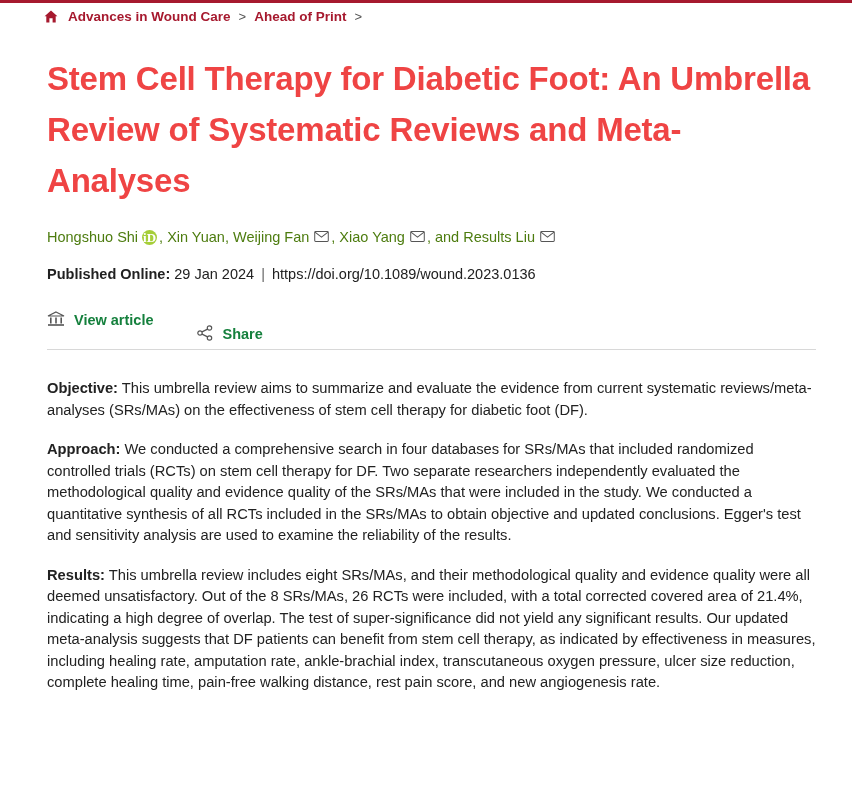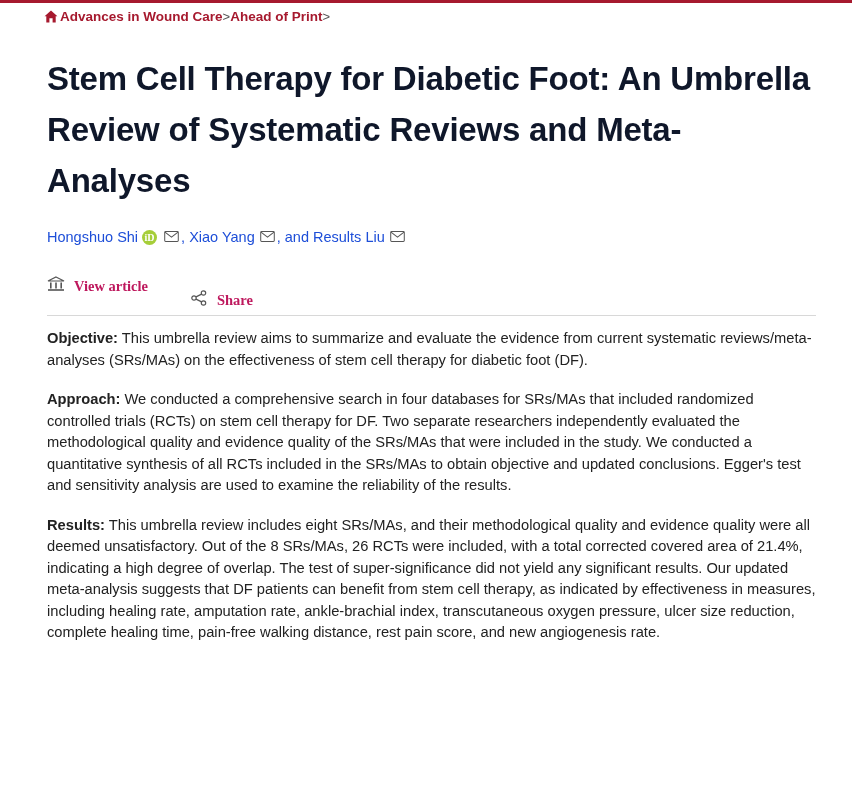--- a/index.html
+++ b/index.html
@@ -22,20 +22,21 @@
   .topbar {
     height: 3px;
     background: #a6192e;
     width: 100%;
   }
 
   
   .breadcrumb {
     display: flex;
     align-items: center;
+    gap: 8px;
     padding: 2px 0 0 44px;
     height: 22px;
     font-size: 13.5px;
   }
   .breadcrumb .home-icon {
     color: #a6192e;
     display: inline-flex;
     align-items: center;
     margin-right: 2px;
   }
@@ -52,44 +53,44 @@
   }
 
   .content {
     padding: 0 36px 0 47px;
   }
 
   h1.title {
     font-size: 33px;
     line-height: 51px;
     font-weight: 700;
-    color: #0f172a;
+    color: #ef4444;
     margin: 26px 0 0 0;
     letter-spacing: -0.2px;
     max-width: 790px;
   }
 
   .authors {
     margin-top: 20px;
     font-size: 14.5px;
     color: #212121;
     line-height: 22px;
     display: flex;
     flex-wrap: wrap;
     align-items: center;
   }
-  .author-name { color: #1d4ed8; }
+  .author-name { color: #4d7c0f; }
   .orcid {
     display: inline-block;
     width: 15px;
     height: 15px;
     border-radius: 50%;
     background: #a6ce39;
     color: #fff;
-    font-size: 10px;
+    font-size: 13px;
     font-weight: 700;
     line-height: 15px;
     text-align: center;
     margin: 0 2px 0 4px;
     vertical-align: -2px;
     font-family: "Liberation Serif", serif;
   }
   .mail-icon {
     display: inline-block;
     margin: 0 2px 0 5px;
@@ -108,26 +109,25 @@
     margin-top: 26px;
     display: flex;
     align-items: center;
     position: relative;
     height: 24px;
   }
   .action {
     display: inline-flex;
     align-items: center;
     gap: 9px;
-    color: #be185d;
+    color: #15803d;
     font-weight: 700;
     font-size: 14.5px;
     cursor: pointer;
     text-decoration: none;
-    font-family: Liberation Serif, serif;
   }
   .spacer-actions { margin-left: 42px; margin-top: 28px; }
 
   .rule {
     margin: 17px 0 0 0;
     border: 0;
     border-top: 1px solid #d8d8d8;
     width: 769px;
   }
 
@@ -140,21 +140,21 @@
 
   .para {
     font-size: 14.7px;
     line-height: 21.5px;
     color: #222;
     margin: 18px 0 0 0;
     max-width: 770px;
     text-align: left;
   }
   .para .run-head { font-weight: 700; }
-  .para:first-of-type { margin-top: 12px; }
+  .para:first-of-type { margin-top: 28px; }
 </style>
 </head>
 <body>
 
 <div class="page">
 
   <div class="topbar"></div>
 
   <nav class="breadcrumb">
     <span class="home-icon">
@@ -168,20 +168,21 @@
     <span class="sep">&gt;</span>
   </nav>
 
   <div class="content">
 
     <h1 class="title">Stem Cell Therapy for Diabetic Foot: An Umbrella Review of Systematic Reviews and Meta-Analyses</h1>
 
     <div class="authors">
       <span class="author-name">Hongshuo Shi</span>
       <span class="orcid">iD</span>
+      <span class="author-name">, Xin Yuan, Weijing Fan</span>
       <span class="mail-icon">
         <svg width="15" height="11" viewBox="0 0 16 12" aria-hidden="true">
           <rect x="0.6" y="0.6" width="14.8" height="10.8" rx="1" fill="none" stroke="#555" stroke-width="1.1"></rect>
           <path d="M0.9 1.2 L8 6.6 L15.1 1.2" fill="none" stroke="#555" stroke-width="1.1"></path>
         </svg>
       </span>
       <span class="author-name">, Xiao Yang</span>
       <span class="mail-icon">
         <svg width="15" height="11" viewBox="0 0 16 12" aria-hidden="true">
           <rect x="0.6" y="0.6" width="14.8" height="10.8" rx="1" fill="none" stroke="#555" stroke-width="1.1"></rect>
@@ -190,20 +191,26 @@
       </span>
       <span class="author-name">, and Results Liu</span>
       <span class="mail-icon">
         <svg width="15" height="11" viewBox="0 0 16 12" aria-hidden="true">
           <rect x="0.6" y="0.6" width="14.8" height="10.8" rx="1" fill="none" stroke="#555" stroke-width="1.1"></rect>
           <path d="M0.9 1.2 L8 6.6 L15.1 1.2" fill="none" stroke="#555" stroke-width="1.1"></path>
         </svg>
       </span>
     </div>
 
+    <div class="pubinfo">
+      <span class="label">Published Online:</span>
+      <span>29 Jan 2024</span>
+      <span class="divider">|</span>
+      <span>https://doi.org/10.1089/wound.2023.0136</span>
+    </div>
 
     <div class="actions">
       <a class="action" href="#">
         <span>
           <svg width="18" height="16" viewBox="0 0 18 16" aria-hidden="true">
             <path d="M9 1 L17 5 L1 5 Z" fill="none" stroke="#555" stroke-width="1.2"></path>
             <rect x="3" y="6.5" width="1.6" height="6" fill="#555"></rect>
             <rect x="8.2" y="6.5" width="1.6" height="6" fill="#555"></rect>
             <rect x="13.4" y="6.5" width="1.6" height="6" fill="#555"></rect>
             <rect x="1" y="13.2" width="16" height="1.6" fill="#555"></rect>

